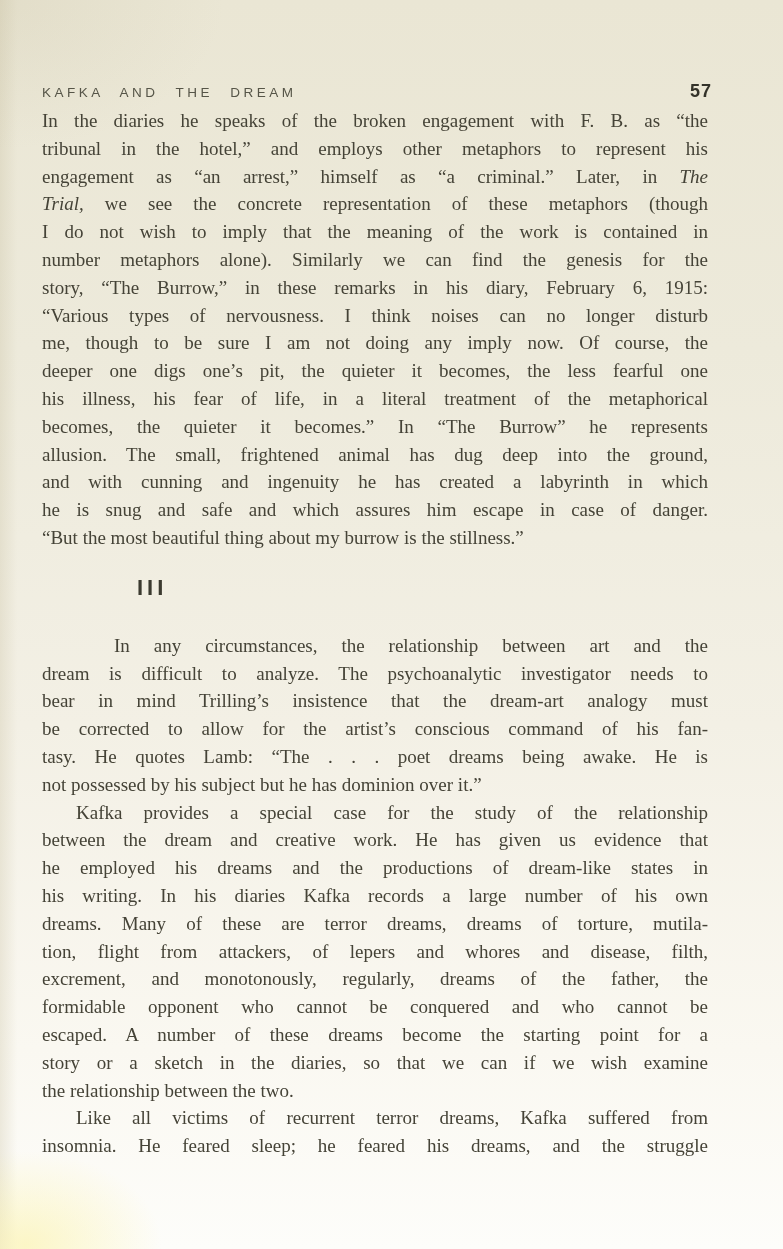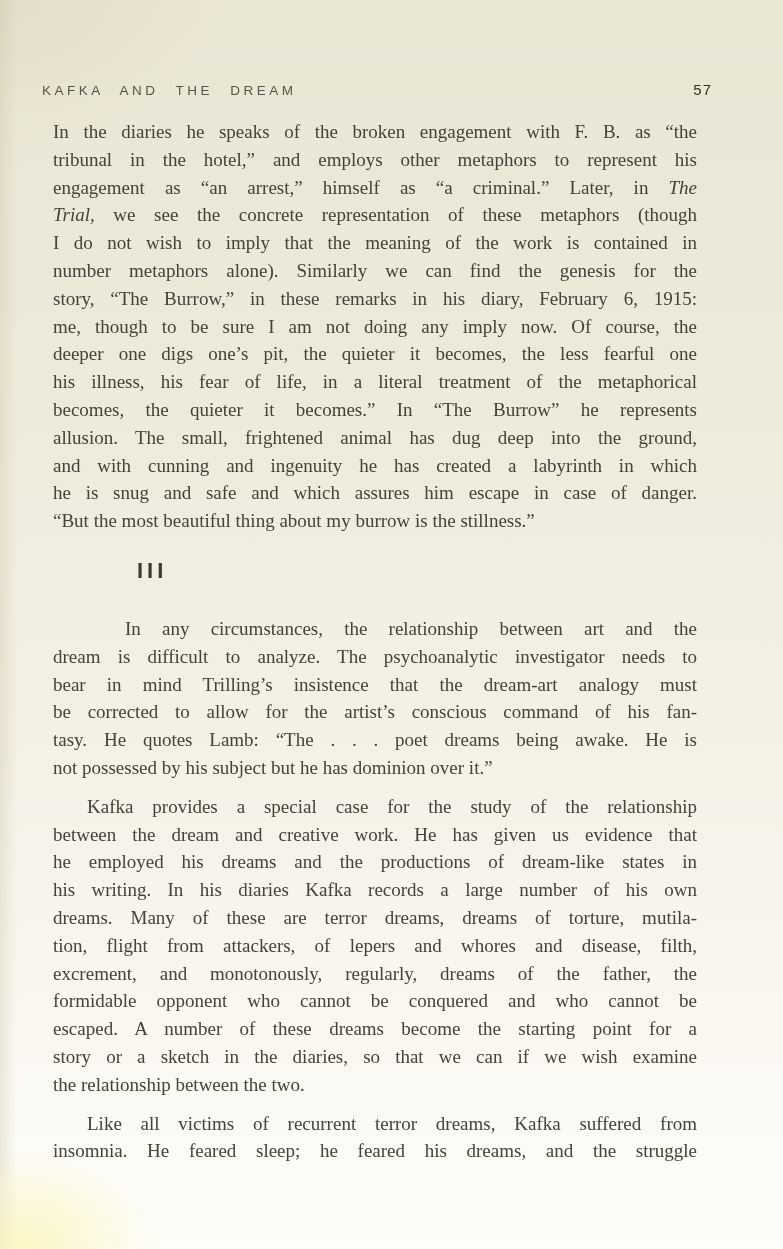--- a/index.html
+++ b/index.html
@@ -31,36 +31,36 @@
   .running-title {
     font-family: "Liberation Sans", "DejaVu Sans", sans-serif;
     font-size: 13.5px;
     letter-spacing: 3.5px;
     word-spacing: 10px;
     color: #565548;
     white-space: nowrap;
   }
   .page-number {
     font-family: "Liberation Sans", "DejaVu Sans", sans-serif;
-    font-size: 15px;
-    font-weight: 400;
+    font-size: 18px;
+    font-weight: 700;
     letter-spacing: 1px;
     color: #34332a;
     text-align: center;
   }
   .body-text {
     position: absolute;
     top: 107px;
     left: 42px;
     width: 666px;
     font-size: 19px;
     line-height: 27.8px;
     color: #454337;
   }
-  .paragraph { margin: 11px; }
+  .paragraph { margin: 0; }
   .line {
     text-align: justify;
     text-align-last: justify;
   }
   .line.last {
     text-align-last: left;
   }
   .paragraph.indent-normal .line:first-child { text-indent: 34px; }
   .paragraph.indent-large  .line:first-child { text-indent: 72px; }
   .line em { font-style: italic; }
@@ -86,20 +86,21 @@
 
   <div class="body-text">
       <div class="paragraph indent-none">
         <div class="line"><span>In the diaries he speaks of the broken engagement with F. B. as “the</span></div>
         <div class="line"><span>tribunal in the hotel,” and employs other metaphors to represent his</span></div>
         <div class="line"><span>engagement as “an arrest,” himself as “a criminal.” Later, in </span><em>The</em></div>
         <div class="line"><em>Trial,</em><span> we see the concrete representation of these metaphors (though</span></div>
         <div class="line"><span>I do not wish to imply that the meaning of the work is contained in</span></div>
         <div class="line"><span>number metaphors alone). Similarly we can find the genesis for the</span></div>
         <div class="line"><span>story, “The Burrow,” in these remarks in his diary, February 6, 1915:</span></div>
+        <div class="line"><span>“Various types of nervousness. I think noises can no longer disturb</span></div>
         <div class="line"><span>me, though to be sure I am not doing any imply now. Of course, the</span></div>
         <div class="line"><span>deeper one digs one’s pit, the quieter it becomes, the less fearful one</span></div>
         <div class="line"><span>his illness, his fear of life, in a literal treatment of the metaphorical</span></div>
         <div class="line"><span>becomes, the quieter it becomes.” In “The Burrow” he represents</span></div>
         <div class="line"><span>allusion. The small, frightened animal has dug deep into the ground,</span></div>
         <div class="line"><span>and with cunning and ingenuity he has created a labyrinth in which</span></div>
         <div class="line"><span>he is snug and safe and which assures him escape in case of danger.</span></div>
         <div class="line last"><span>“But the most beautiful thing about my burrow is the stillness.”</span></div>
       </div>
       <h2 class="section-heading">III</h2>

